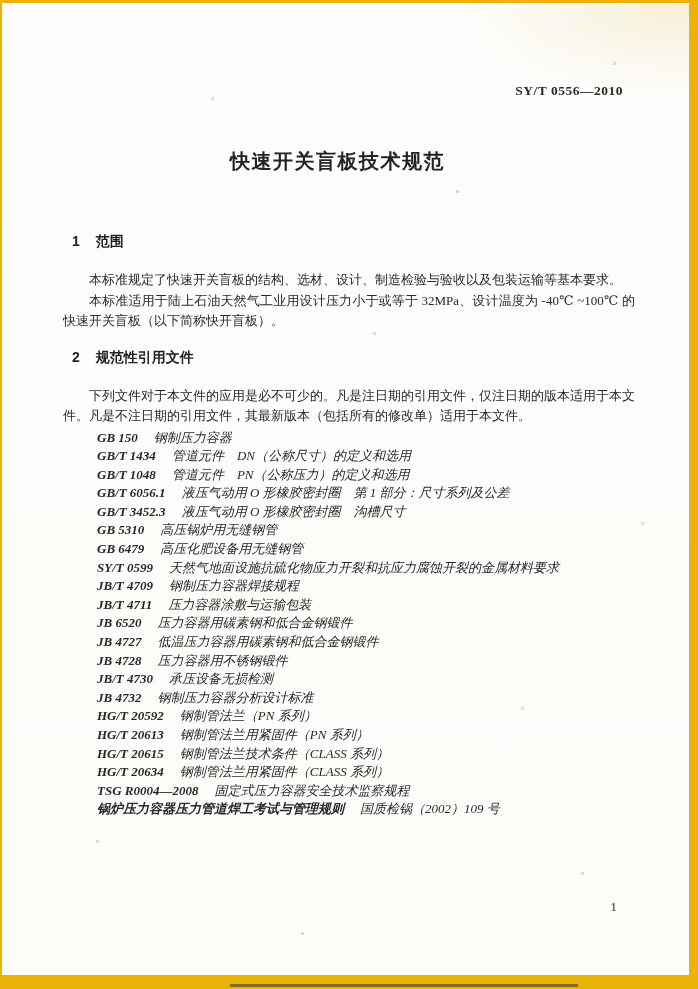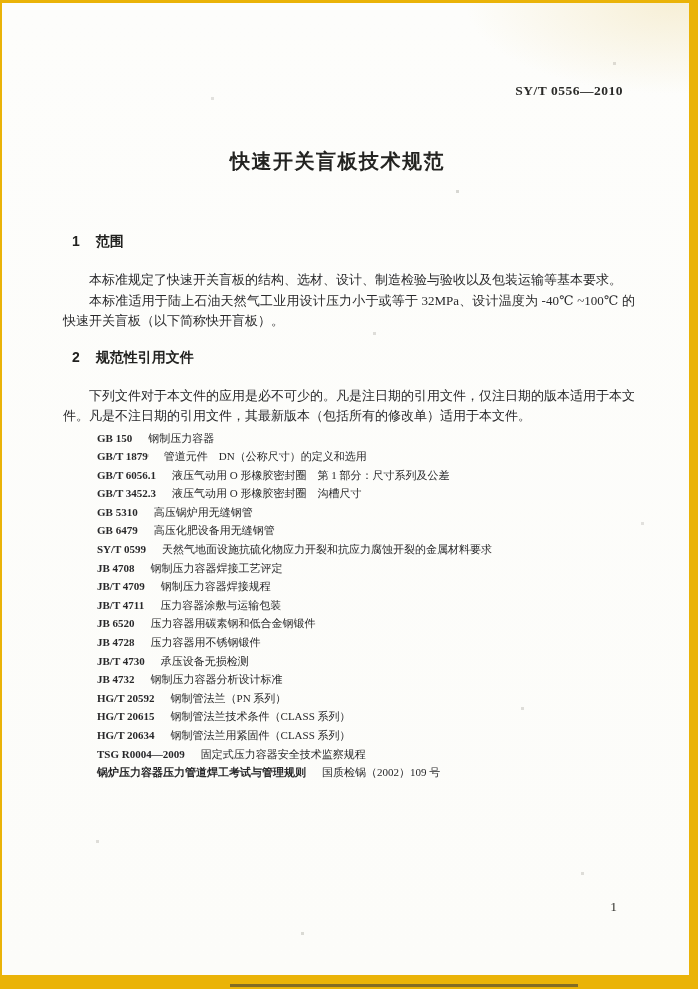--- a/index.html
+++ b/index.html
@@ -60,22 +60,22 @@
   }
   .section-heading.sec-1{margin-top:17px;}
   .body-para{
     margin:0;
     font-size:13px;line-height:20.5px;
     text-indent:2em;text-align:justify;
     color:#29292b;
   }
   .ref-list{margin-top:2px;padding-left:34px;}
   .ref-item{
-    font-size:11px;line-height:18.6px;
-    white-space:nowrap;color:#28282a;
+    font-size:13px;line-height:18.6px;
+    white-space:nowrap;color:#28282a;font-style:italic;
   }
   .ref-code{
     font-weight:600;
     font-family:"Liberation Serif","DejaVu Serif",serif;
     margin-right:16px;
   }
   .ref-title{font-weight:400;}
   .page-number{
     position:absolute;top:896px;right:72px;
     font:400 13.5px "Liberation Serif","DejaVu Serif",serif;
@@ -100,36 +100,38 @@
         </div>
         <p class="body-para">本标准规定了快速开关盲板的结构、选材、设计、制造检验与验收以及包装运输等基本要求。</p>
         <p class="body-para">本标准适用于陆上石油天然气工业用设计压力小于或等于 32MPa、设计温度为 -40℃ ~100℃ 的快速开关盲板（以下简称快开盲板）。</p>
         <div class="section-heading sec-1">
           <span class="sec-num">2</span>
           <span class="sec-label">规范性引用文件</span>
         </div>
         <p class="body-para">下列文件对于本文件的应用是必不可少的。凡是注日期的引用文件，仅注日期的版本适用于本文件。凡是不注日期的引用文件，其最新版本（包括所有的修改单）适用于本文件。</p>
         <div class="ref-list">
           <div class="ref-item"><span class="ref-code">GB 150</span><span class="ref-title">钢制压力容器</span></div>
-          <div class="ref-item"><span class="ref-code">GB/T 1879</span><span class="ref-title">管道元件　DN（公称尺寸）的定义和选用</span></div>
+          <div class="ref-item"><span class="ref-code">GB/T 1434</span><span class="ref-title">管道元件　DN（公称尺寸）的定义和选用</span></div>
+          <div class="ref-item"><span class="ref-code">GB/T 1048</span><span class="ref-title">管道元件　PN（公称压力）的定义和选用</span></div>
           <div class="ref-item"><span class="ref-code">GB/T 6056.1</span><span class="ref-title">液压气动用 O 形橡胶密封圈　第 1 部分：尺寸系列及公差</span></div>
           <div class="ref-item"><span class="ref-code">GB/T 3452.3</span><span class="ref-title">液压气动用 O 形橡胶密封圈　沟槽尺寸</span></div>
           <div class="ref-item"><span class="ref-code">GB 5310</span><span class="ref-title">高压锅炉用无缝钢管</span></div>
           <div class="ref-item"><span class="ref-code">GB 6479</span><span class="ref-title">高压化肥设备用无缝钢管</span></div>
           <div class="ref-item"><span class="ref-code">SY/T 0599</span><span class="ref-title">天然气地面设施抗硫化物应力开裂和抗应力腐蚀开裂的金属材料要求</span></div>
-          <div class="ref-item"><span class="ref-code">JB 4708</span><span class="ref-title">钢制压力容器焊接工艺评定</span></div>
           <div class="ref-item"><span class="ref-code">JB/T 4709</span><span class="ref-title">钢制压力容器焊接规程</span></div>
           <div class="ref-item"><span class="ref-code">JB/T 4711</span><span class="ref-title">压力容器涂敷与运输包装</span></div>
           <div class="ref-item"><span class="ref-code">JB 6520</span><span class="ref-title">压力容器用碳素钢和低合金钢锻件</span></div>
+          <div class="ref-item"><span class="ref-code">JB 4727</span><span class="ref-title">低温压力容器用碳素钢和低合金钢锻件</span></div>
           <div class="ref-item"><span class="ref-code">JB 4728</span><span class="ref-title">压力容器用不锈钢锻件</span></div>
           <div class="ref-item"><span class="ref-code">JB/T 4730</span><span class="ref-title">承压设备无损检测</span></div>
           <div class="ref-item"><span class="ref-code">JB 4732</span><span class="ref-title">钢制压力容器分析设计标准</span></div>
           <div class="ref-item"><span class="ref-code">HG/T 20592</span><span class="ref-title">钢制管法兰（PN 系列）</span></div>
+          <div class="ref-item"><span class="ref-code">HG/T 20613</span><span class="ref-title">钢制管法兰用紧固件（PN 系列）</span></div>
           <div class="ref-item"><span class="ref-code">HG/T 20615</span><span class="ref-title">钢制管法兰技术条件（CLASS 系列）</span></div>
           <div class="ref-item"><span class="ref-code">HG/T 20634</span><span class="ref-title">钢制管法兰用紧固件（CLASS 系列）</span></div>
-          <div class="ref-item"><span class="ref-code">TSG R0004—2009</span><span class="ref-title">固定式压力容器安全技术监察规程</span></div>
+          <div class="ref-item"><span class="ref-code">TSG R0004—2008</span><span class="ref-title">固定式压力容器安全技术监察规程</span></div>
           <div class="ref-item"><span class="ref-code">锅炉压力容器压力管道焊工考试与管理规则</span><span class="ref-title">国质检锅（2002）109 号</span></div>
         </div>
       </div>
 
     <div class="page-number">1</div>
   </div>
 </div>
 
 </body></html>

